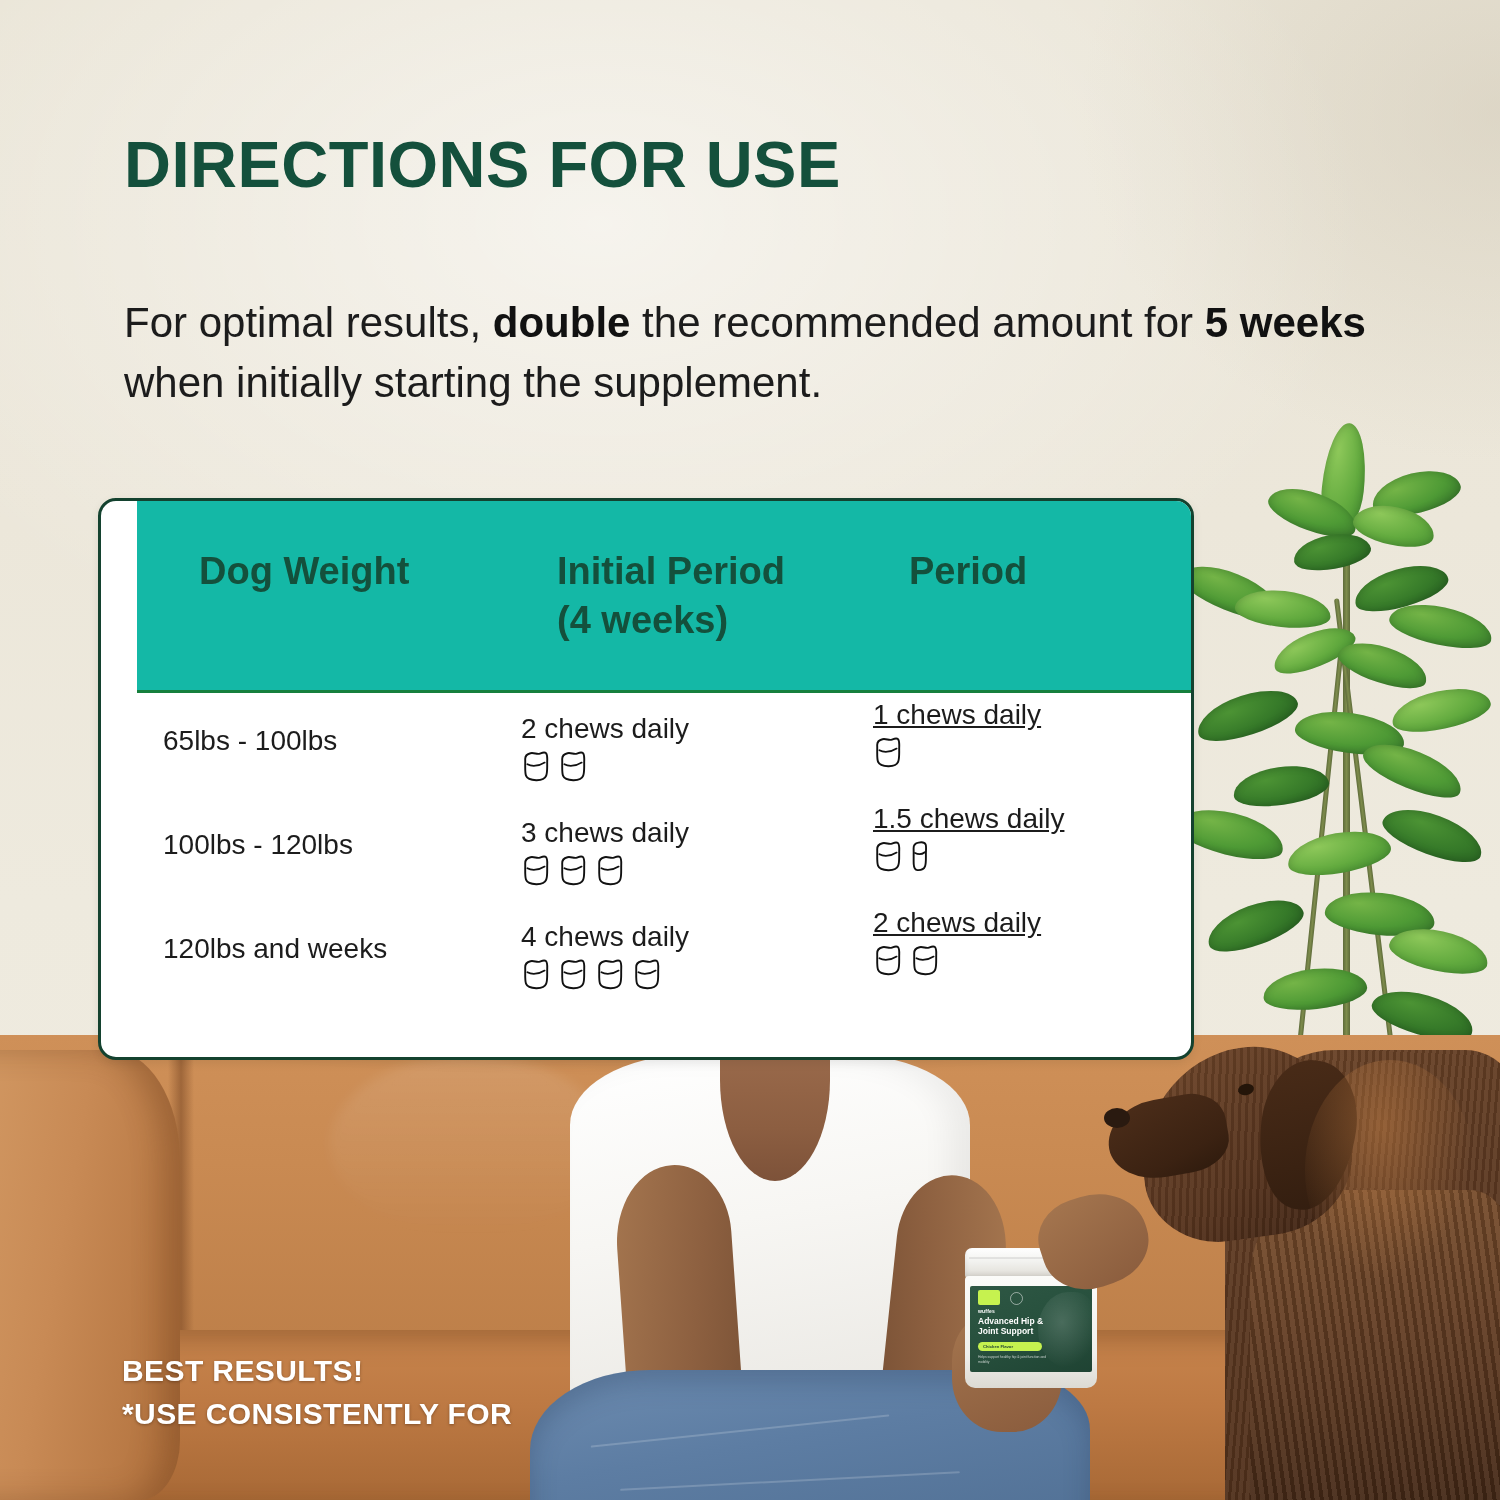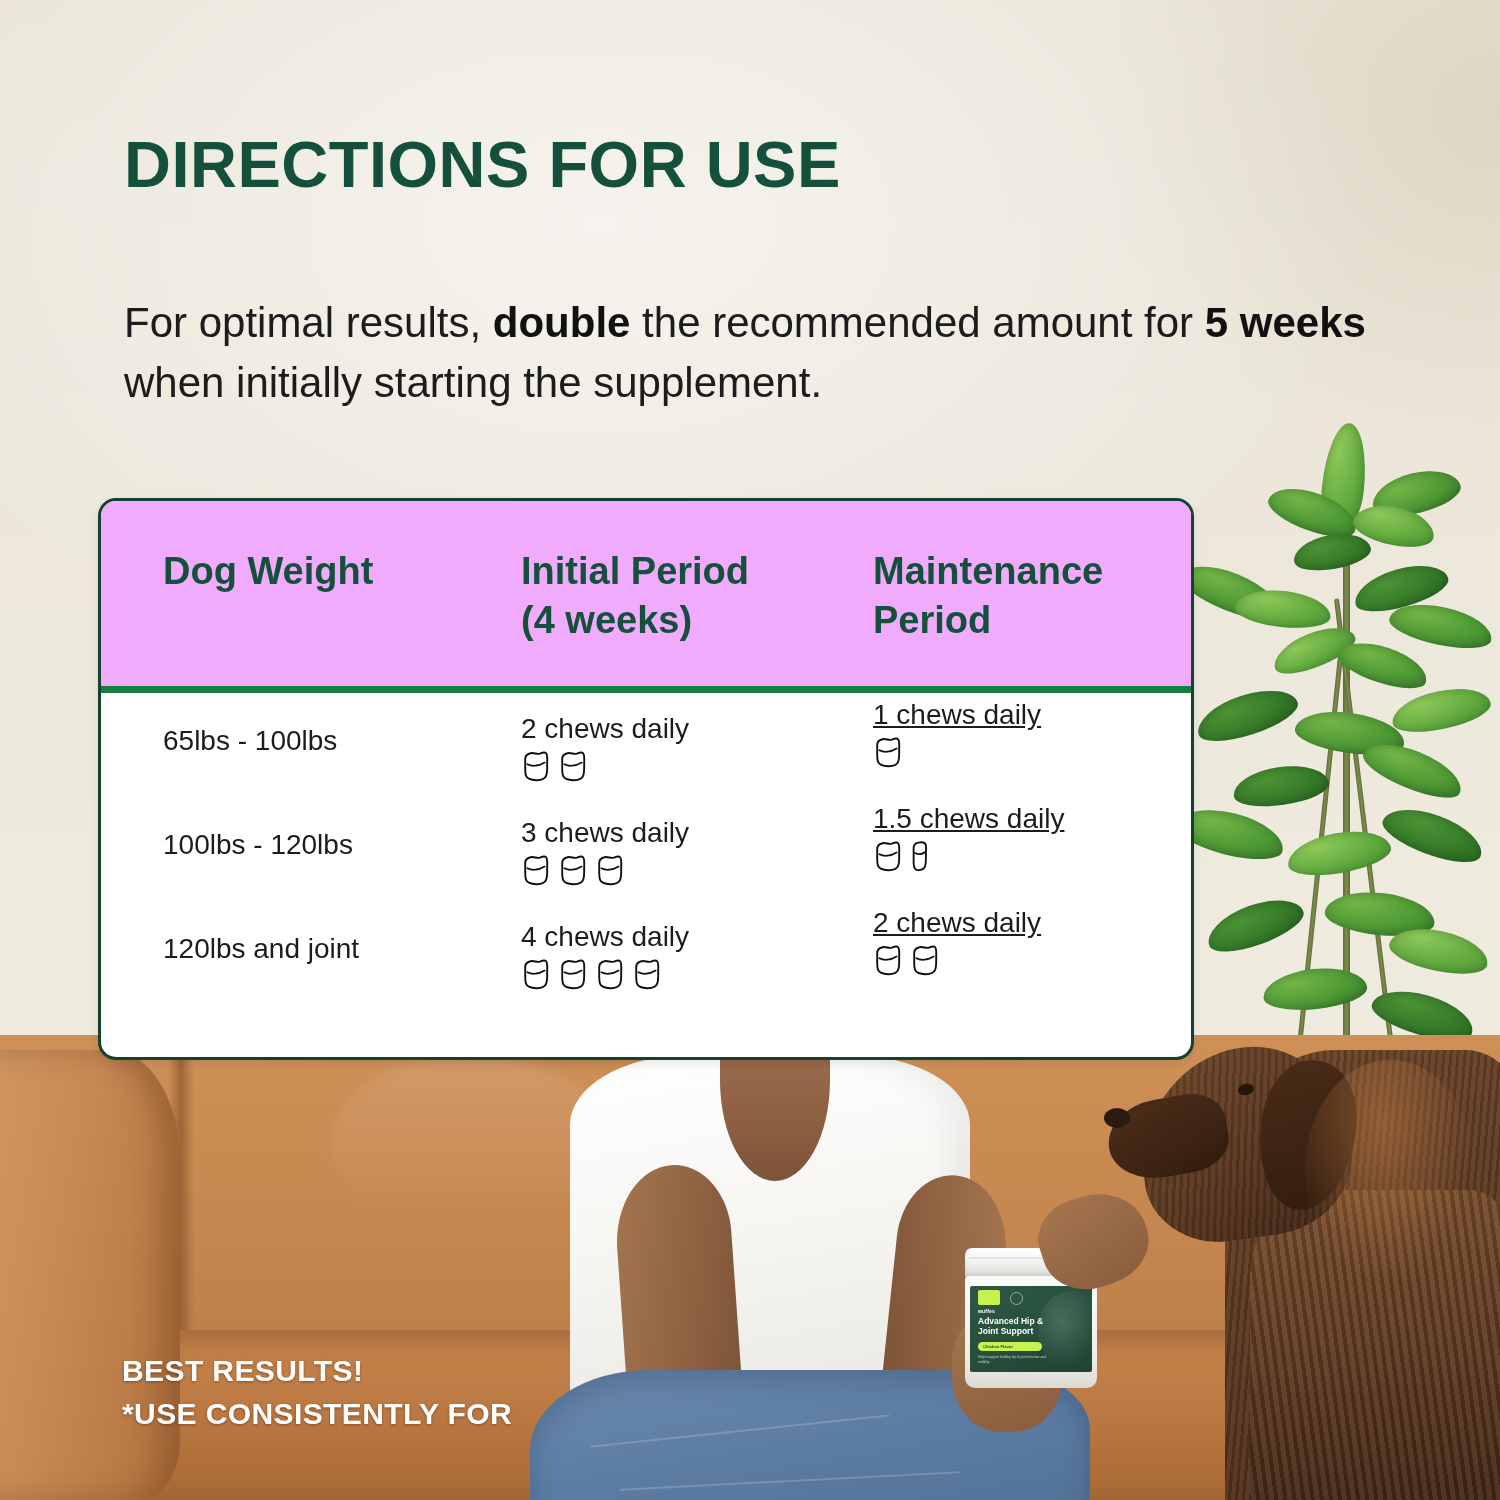--- a/index.html
+++ b/index.html
@@ -284,23 +284,24 @@
     left: 98px; top: 498px;
     width: 1096px; height: 562px;
     border: 3px solid #14422f;
     border-radius: 18px;
     background: #ffffff;
     overflow: hidden;
     box-shadow: 0 3px 10px rgba(0,0,0,0.08);
   }
   .thead {
     height: 192px;
-    background: #f0abfc;
-    border-bottom: 7px solid #15803d;
+    background: #14b8a6;
+    border-bottom: 3px solid #15803d;
     position: relative;
+    margin-left: 36px;
   }
   .th {
     position: absolute;
     top: 46px;
     color: #14503c;
     font-size: 38px;
     font-weight: 700;
     line-height: 1.28;
   }
   .th.c1 { left: 62px; width: 330px; }
@@ -437,21 +438,20 @@
 
   <div class="table-card">
 
     <div class="thead">
       <div class="th c1">Dog Weight</div>
       <div class="th c2">
         <div>Initial Period</div>
         <div>(4 weeks)</div>
       </div>
       <div class="th c3">
-        <div>Maintenance</div>
         <div>Period</div>
       </div>
     </div>
 
     <div class="tbody" id="tbody">
         <div class="row">
           <div class="cell c1">65lbs - 100lbs</div>
           <div class="cell c2">2 chews daily<div class="chew-row">
               <svg class="chew" width="30" height="34" viewBox="0 0 30 34">
                 <path d="M4.2 10.5 C4.0 7.5 6.0 5.0 9.5 4.2 C13 3.4 16 5.6 18.8 4.6 C21.5 3.6 23.5 2.6 25.0 4.2 C26.6 5.9 26.3 9.0 26.2 12.5 C26.1 17.5 26.6 23.0 25.2 26.7 C23.9 30.2 20.0 31.3 15.2 31.2 C10.3 31.1 6.3 30.2 5.0 26.7 C3.7 23.2 4.4 16.2 4.2 10.5 Z" fill="#ffffff" stroke="#111111" stroke-width="1.9" stroke-linejoin="round"></path>
@@ -490,21 +490,21 @@
                 <path d="M4.2 10.5 C4.0 7.5 6.0 5.0 9.5 4.2 C13 3.4 16 5.6 18.8 4.6 C21.5 3.6 23.5 2.6 25.0 4.2 C26.6 5.9 26.3 9.0 26.2 12.5 C26.1 17.5 26.6 23.0 25.2 26.7 C23.9 30.2 20.0 31.3 15.2 31.2 C10.3 31.1 6.3 30.2 5.0 26.7 C3.7 23.2 4.4 16.2 4.2 10.5 Z" fill="#ffffff" stroke="#111111" stroke-width="1.9" stroke-linejoin="round"></path>
                 <path d="M6.4 15.2 C10.5 17.6 17.5 17.4 23.6 13.6" fill="none" stroke="#111111" stroke-width="1.8" stroke-linecap="round"></path>
               </svg>
               <svg class="chew" width="19" height="34" viewBox="0 0 19 34">
                 <path d="M3.6 9.5 C3.4 6.6 5.4 4.2 8.6 3.6 C11.8 3.0 14.8 3.6 15.6 5.4 C16.4 7.2 16.0 10.6 15.9 14.0 C15.8 19.0 16.3 24.2 15.0 27.4 C13.8 30.4 10.4 31.3 7.4 31.1 C4.6 30.9 3.9 28.6 3.7 25.0 C3.5 20.0 3.8 14.4 3.6 9.5 Z" fill="#ffffff" stroke="#111111" stroke-width="1.9" stroke-linejoin="round"></path>
                 <path d="M5.0 14.0 C8.2 15.6 12.0 15.4 14.8 13.2" fill="none" stroke="#111111" stroke-width="1.8" stroke-linecap="round"></path>
               </svg>
             </div></div>
         </div>
         <div class="row">
-          <div class="cell c1">120lbs and joint</div>
+          <div class="cell c1">120lbs and weeks</div>
           <div class="cell c2">4 chews daily<div class="chew-row">
               <svg class="chew" width="30" height="34" viewBox="0 0 30 34">
                 <path d="M4.2 10.5 C4.0 7.5 6.0 5.0 9.5 4.2 C13 3.4 16 5.6 18.8 4.6 C21.5 3.6 23.5 2.6 25.0 4.2 C26.6 5.9 26.3 9.0 26.2 12.5 C26.1 17.5 26.6 23.0 25.2 26.7 C23.9 30.2 20.0 31.3 15.2 31.2 C10.3 31.1 6.3 30.2 5.0 26.7 C3.7 23.2 4.4 16.2 4.2 10.5 Z" fill="#ffffff" stroke="#111111" stroke-width="1.9" stroke-linejoin="round"></path>
                 <path d="M6.4 15.2 C10.5 17.6 17.5 17.4 23.6 13.6" fill="none" stroke="#111111" stroke-width="1.8" stroke-linecap="round"></path>
               </svg>
               <svg class="chew" width="30" height="34" viewBox="0 0 30 34">
                 <path d="M4.2 10.5 C4.0 7.5 6.0 5.0 9.5 4.2 C13 3.4 16 5.6 18.8 4.6 C21.5 3.6 23.5 2.6 25.0 4.2 C26.6 5.9 26.3 9.0 26.2 12.5 C26.1 17.5 26.6 23.0 25.2 26.7 C23.9 30.2 20.0 31.3 15.2 31.2 C10.3 31.1 6.3 30.2 5.0 26.7 C3.7 23.2 4.4 16.2 4.2 10.5 Z" fill="#ffffff" stroke="#111111" stroke-width="1.9" stroke-linejoin="round"></path>
                 <path d="M6.4 15.2 C10.5 17.6 17.5 17.4 23.6 13.6" fill="none" stroke="#111111" stroke-width="1.8" stroke-linecap="round"></path>
               </svg>
               <svg class="chew" width="30" height="34" viewBox="0 0 30 34">

